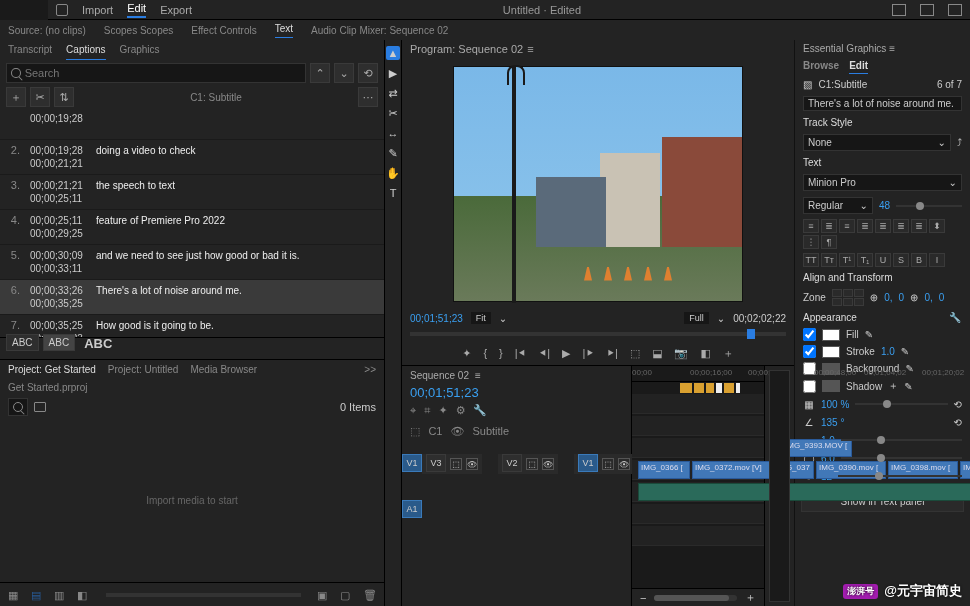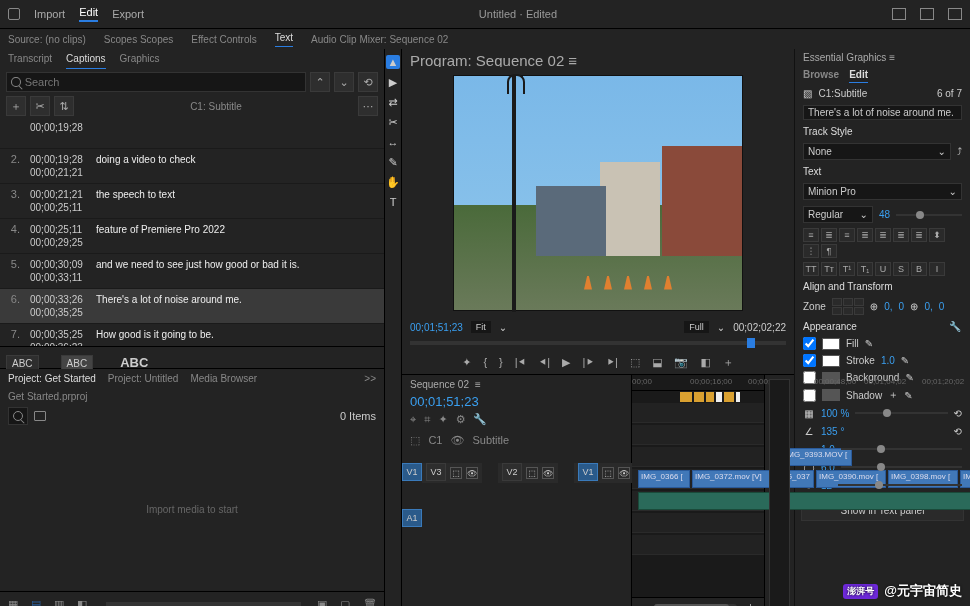--- a/index.html
+++ b/index.html
@@ -1,19 +1,19 @@
 <!DOCTYPE html>
 <html><head>
 <meta charset="utf-8">
 <style>
   * { margin: 0; padding: 0; box-sizing: border-box; font-family: "Segoe UI", Arial, sans-serif; }
   body { background: #1a1a1a; color: #ccc; font-size: 11px; width: 970px; height: 606px; overflow: hidden; position: relative; }
 
   
-  .topmenu { height: 29px; background: #232323; display: flex; align-items: center; padding: 0 8px; gap: 14px; border-bottom: 1px solid #000; }
+  .topmenu { height: 20px; background: #232323; display: flex; align-items: center; padding: 0 8px; gap: 14px; border-bottom: 1px solid #000; margin-left: 48px; }
   .topmenu .home-icon { width: 12px; height: 12px; border: 1px solid #888; border-radius: 2px; position: relative; }
   .topmenu span { color: #aaa; cursor: pointer; }
   .topmenu span.active { color: #fff; border-bottom: 2px solid #2a7de1; padding-bottom: 2px; }
   .topmenu .title { flex: 1; text-align: center; color: #999; }
   .topmenu .right-icons { display: flex; gap: 14px; }
   .top-icon { width: 14px; height: 12px; border: 1px solid #888; position: relative; }
 
   
   .subtabs { height: 20px; background: #232323; display: flex; align-items: center; gap: 18px; padding: 0 8px; font-size: 10px; color: #888; }
   .subtabs span.active { color: #ddd; border-bottom: 1px solid #2a7de1; padding-bottom: 3px; }
@@ -36,21 +36,21 @@
   .mag::after{content:"";position:absolute;width:5px;height:1px;background:#888;transform:rotate(45deg);bottom:-2px;right:-3px;}
   .sqbtn { width:20px;height:20px;background:#2e2e2e;border:1px solid #3a3a3a;display:flex;align-items:center;justify-content:center;color:#aaa;cursor:pointer;}
   .ctoolbar2 { display:flex; align-items:center; gap:4px; padding:0 6px; height:22px;}
   .subtitle-label { flex:1; text-align:center; color:#888; font-size:10px;}
   .caption-list { flex:1; overflow:hidden;}
   .caption-row { display:flex; padding:4px 8px; gap:10px; border-bottom:1px solid #1a1a1a; min-height:32px;}
   .caption-row.sel { background:#3a3a3a;}
   .caption-row .num { width:12px; color:#888; text-align:right;}
   .caption-row .tc { width:56px; color:#ccc; font-size:10px; line-height:13px;}
   .caption-row .txt { flex:1; color:#eee; font-size:10px; line-height:13px;}
-  .caption-bottom { height:22px; display:flex; align-items:flex-start; gap:22px; padding:8px 6px; border-top:1px solid #000;}
+  .caption-bottom { height:22px; display:flex; align-items:flex-end; gap:4px; padding:8px 6px; border-top:1px solid #000;}
   .style-chip { padding:2px 5px; background:#2e2e2e; border:1px solid #3a3a3a; font-size:10px;}
   .style-chip.sel { background:#444;}
   .style-big { font-size:13px; font-weight:bold; padding:0 5px;}
 
   
   .project-panel { flex:1; background:#232323; display:flex; flex-direction:column;}
   .proj-tabs { height:20px; display:flex; gap:12px; padding:4px 8px 0 8px; font-size:10px; color:#888;}
   .proj-tabs span.active { color:#ddd;}
   .proj-tabs .menu { margin-left:auto;}
   .proj-sub { padding:2px 8px; font-size:10px; color:#888;}
@@ -59,21 +59,21 @@
   .proj-drop { flex:1; display:flex; align-items:center; justify-content:center; color:#666; font-size:10px;}
   .proj-footer { height:24px; border-top:1px solid #000; display:flex; align-items:center; gap:10px; padding:0 8px;}
   .foot-ico { width:13px;height:11px; opacity:.6;}
 
   
   .tool-ico { width:14px;height:14px; display:flex;align-items:center;justify-content:center; color:#ccc; cursor:pointer;}
   .tool-ico.sel { background:#2a7de1; border-radius:2px; padding:1px;}
 
   
   .program { height:326px; background:#232323; display:flex; flex-direction:column; border-bottom:1px solid #000;}
-  .prog-head { height:18px; padding:3px 8px; font-size:15px; color:#aaa; display:flex; gap:4px;}
+  .prog-head { height:18px; padding:3px 8px; font-size:11px; color:#aaa; display:flex; gap:4px;}
   .prog-canvas { flex:1; display:flex; align-items:center; justify-content:center; background:#232323;}
   .video-img { width:290px; height:236px; background:linear-gradient(180deg,#7ab8e8 0%,#86c0ea 55%,#4a6a3a 55%,#6a7a5a 100%); position:relative; border:1px solid #111;}
   
   .lamp { position:absolute; left:58px; top:0; width:4px; height:236px; background:#1a1a1a;}
   .lamp::before{content:"";position:absolute;top:-2px;left:-5px;width:14px;height:18px;border:2px solid #1a1a1a;border-bottom:none;border-radius:8px 8px 0 0;}
   .bld1{position:absolute;right:0;top:70px;width:80px;height:110px;background:#8a4a3a;}
   .bld2{position:absolute;right:82px;top:86px;width:60px;height:94px;background:#c9c2b4;}
   .bld3{position:absolute;left:82px;top:110px;width:70px;height:70px;background:#5a6a7a;}
   .cone{position:absolute;bottom:20px;width:8px;height:14px;background:#e08030;clip-path:polygon(40% 0,60% 0,100% 100%,0 100%);}
   .prog-tc { display:flex; align-items:center; gap:8px; padding:0 8px; height:18px; font-size:10px;}
@@ -135,21 +135,21 @@
   .eg-small-ico{width:12px;height:12px;display:inline-flex;align-items:center;justify-content:center;}
   .eg-slider{height:2px;background:#333;flex:1;position:relative;}
   .eg-slider::after{content:"";position:absolute;width:8px;height:8px;border-radius:50%;background:#888;top:-3px;left:30%;}
   .eg-txtpanel{margin:6px;padding:4px;border:1px solid #333;text-align:center;background:#2a2a2a;font-size:10px;color:#ccc;}
   .blueval{color:#3a9ff0;}
   .pipe{width:12px;height:10px;border:1px solid #888;border-radius:1px;}
 
   
   .wm { position:absolute; right:8px; bottom:6px; color:#fff; font-size:13px; font-weight:bold;
         text-shadow:0 0 3px #000; display:flex; align-items:center; gap:6px;}
-  .wm-badge{background:#6d28d9; color:#fff; font-size:9px; padding:1px 4px; border-radius:3px;}
+  .wm-badge{background:#a21caf; color:#fff; font-size:9px; padding:1px 4px; border-radius:3px;}
 </style>
 </head>
 <body>
 
 <div class="topmenu">
   <div class="home-icon"></div>
   <span>Import</span>
   <span class="active">Edit</span>
   <span>Export</span>
   <div class="title">Untitled · Edited</div>

